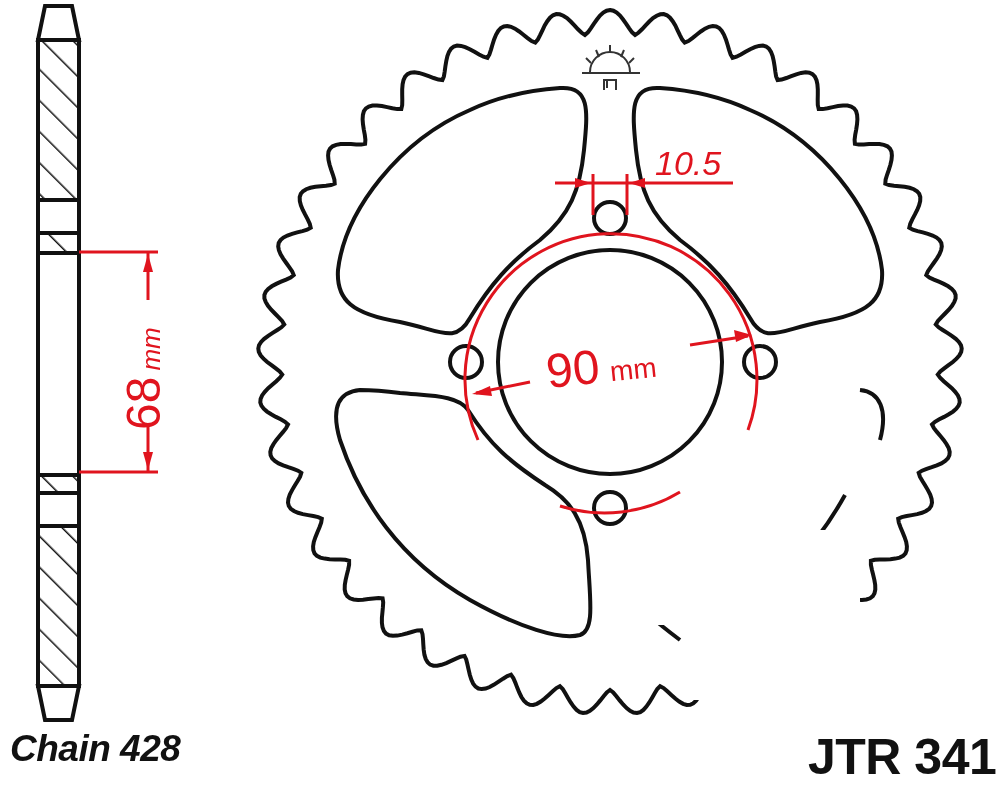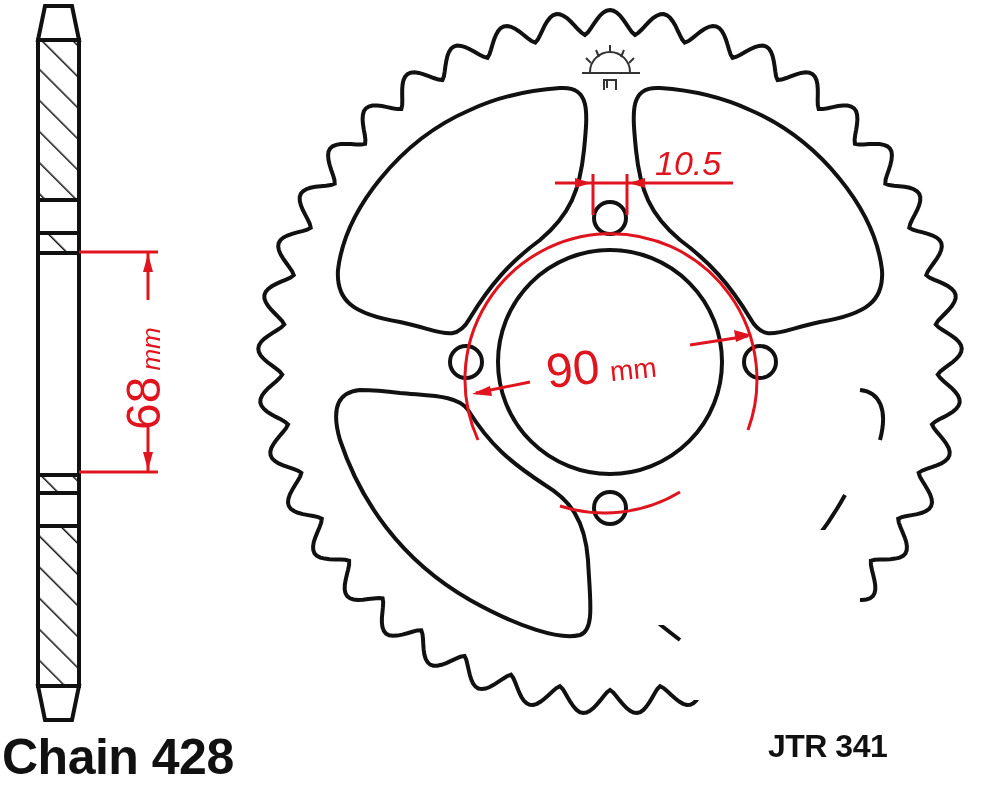--- a/index.html
+++ b/index.html
@@ -1,21 +1,21 @@
 <!DOCTYPE html>
 <html><head>
 <meta charset="utf-8">
 <style>
   html, body { margin:0; padding:0; background:#ffffff; }
   body { width:1000px; height:810px; position:relative; overflow:hidden;
          font-family:"Liberation Sans", sans-serif; }
   #drawing { position:absolute; left:0; top:0; }
   .lbl { position:absolute; font-family:"Liberation Sans", sans-serif; font-weight:bold; color:#111; }
-  #chain-label { left:2px; top:728px; font-size:50px; letter-spacing:-0.5px; }
-  #part-label { left:768px; top:728px; font-size:32px; letter-spacing:-0.5px; }
+  #chain-label { left:10px; top:728px; font-size:37px; letter-spacing:-0.5px;font-style:italic; }
+  #part-label { left:808px; top:728px; font-size:50px; letter-spacing:-0.5px; }
   .dimtxt { font-family:"Liberation Sans", sans-serif; fill:#e0141e; }
 </style>
 </head>
 <body>
 
 <svg id="drawing" width="1000" height="810" viewBox="0 0 1000 810">
   <defs>
     <pattern id="hatch" patternUnits="userSpaceOnUse" width="22" height="22" patternTransform="rotate(-45)">
       <line x1="0" y1="0" x2="0" y2="22" stroke="#111" stroke-width="3"></line>
     </pattern>

